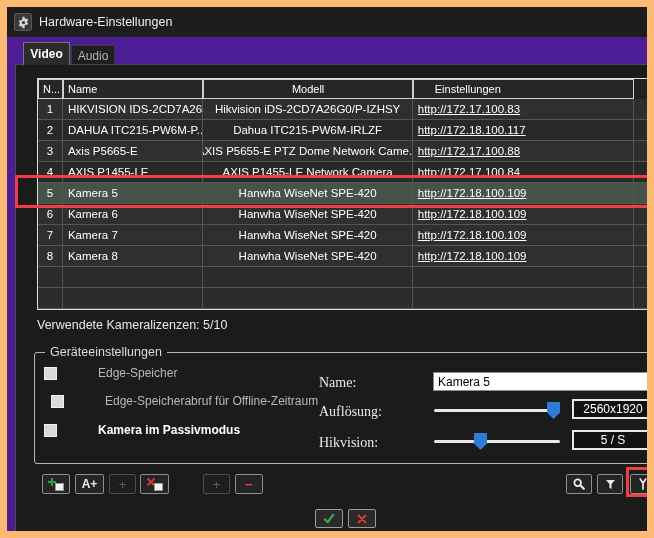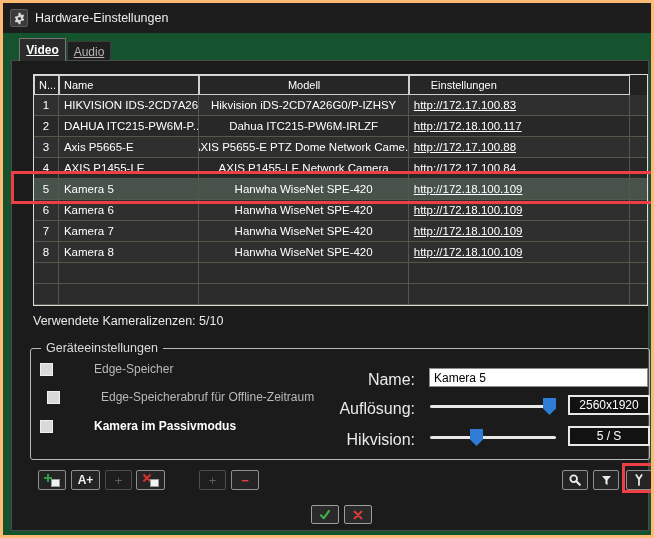--- a/index.html
+++ b/index.html
@@ -1,27 +1,27 @@
 <!DOCTYPE html>
 <html><head>
 <meta charset="utf-8">
 <style>
   * { margin:0; padding:0; box-sizing:border-box; }
   html,body { background:#000; }
   body { font-family:"Liberation Sans", sans-serif; }
   #window {
     position:relative; width:654px; height:538px;
-    background:#14532d; overflow:hidden; border:3px solid #fdba74;
+    background:#4c1d95; overflow:hidden; border:7px solid #fdba74;
   }
   
   .titlebar { position:absolute; left:0; top:0; width:654px; height:30px; background:#1d1d1d; }
   .title-icon { position:absolute; left:7px; top:6px; width:18px; height:18px; background:#3a3a3a; border:1px solid #5a5a5a; border-radius:2px; display:flex; align-items:center; justify-content:center; }
   .title-text { position:absolute; left:32px; top:8px; font-size:12.5px; color:#ededed; }
   
-  .tab { position:absolute; display:flex; align-items:center; justify-content:center; font-size:12px; cursor:default;text-decoration:underline; }
+  .tab { position:absolute; display:flex; align-items:center; justify-content:center; font-size:12px; cursor:default; }
   .tab-video { left:16px; top:35px; width:47px; height:23px; background:#2b2b2b; border:1px solid #757575; border-bottom:none; color:#ffffff; font-weight:bold; z-index:3; }
   .tab-audio { left:64px; top:38px; width:44px; height:20px; background:#1f1f1f; border:1px solid #3d3d3d; border-bottom:none; color:#b4b4b4; z-index:1; }
   
   .panel { position:absolute; left:8px; top:57px; width:638px; height:471px; background:#1b1b1b; border:1px solid #4a4a4a; z-index:2; }
   
   .cam-table { position:absolute; left:30px; top:71px; width:615px; background:#2c2c2c; border:1px solid #dcdcdc; z-index:3; }
   .thead { display:flex; height:20px; background:#222; }
   .th { border:1px solid #cfcfcf; background:#262626; color:#ffffff; font-size:11px; display:flex; align-items:center; padding:0 4px; overflow:hidden; white-space:nowrap; }
   .th.c-n { width:25px; } .th.c-name { width:141px; } .th.c-model { width:210px; justify-content:center; } .th.c-set { width:222px;padding-left:21px; } .th.c-fill { width:17px; border:none; background:transparent; }
   .tr { display:flex; height:21px; }
@@ -42,21 +42,21 @@
   
   .license { position:absolute; left:30px; top:311px; font-size:12.5px; color:#e9e9e9; z-index:3; }
   
   .groupbox { position:absolute; left:27px; top:345px; width:620px; height:112px; border:1px solid #b8b8b8; border-radius:3px; z-index:3; }
   .group-title { position:absolute; top:-8px; left:10px; background:#1b1b1b; padding:0 5px; font-size:12.5px; color:#dcdcdc; }
   .cbrow { position:absolute; left:9px; display:flex; align-items:center; gap:9px; }
   .cbrow1 { top:13px; } .cbrow2 { top:41px;padding-left:7px; } .cbrow3 { top:70px; }
   .checkbox { width:13px; height:13px; background:#d9d9d9; border:1px solid #efefef; }
   .cb-label { font-size:12px; color:#b9b9b9;margin-left:32px; }
   .cb-label.bright { color:#ffffff; font-weight:bold; }
-  .field-label { position:absolute; width:100px; text-align:right; font-size:16px; color:#eaeaea; z-index:3; }
+  .field-label { position:absolute; width:100px; font-size:14px; color:#eaeaea; z-index:3;font-family:Liberation Serif, serif; }
   .lbl-name { left:312px; top:368px; }
   .lbl-res  { left:312px; top:397px; }
   .lbl-rate { left:312px; top:428px; }
   .name-input { position:absolute; left:426px; top:365px; width:219px; height:19px; background:#ffffff; color:#000000; border:1px solid #8c8c8c; font-size:12px; padding:0 4px; font-family:"Liberation Sans", sans-serif; z-index:3; }
   .slider { position:absolute; width:126px; height:3px; background:#e8e8e8; border-radius:2px; z-index:3; }
   .slider-res  { left:427px; top:402px; }
   .slider-rate { left:427px; top:433px; }
   .slider-handle { position:absolute; width:13px; height:17px; top:-7px; background:#2e7cd6; clip-path:polygon(0 0,100% 0,100% 62%,50% 100%,0 62%); cursor:pointer; }
   .handle-res  { left:113px; }
   .handle-rate { left:40px; }

